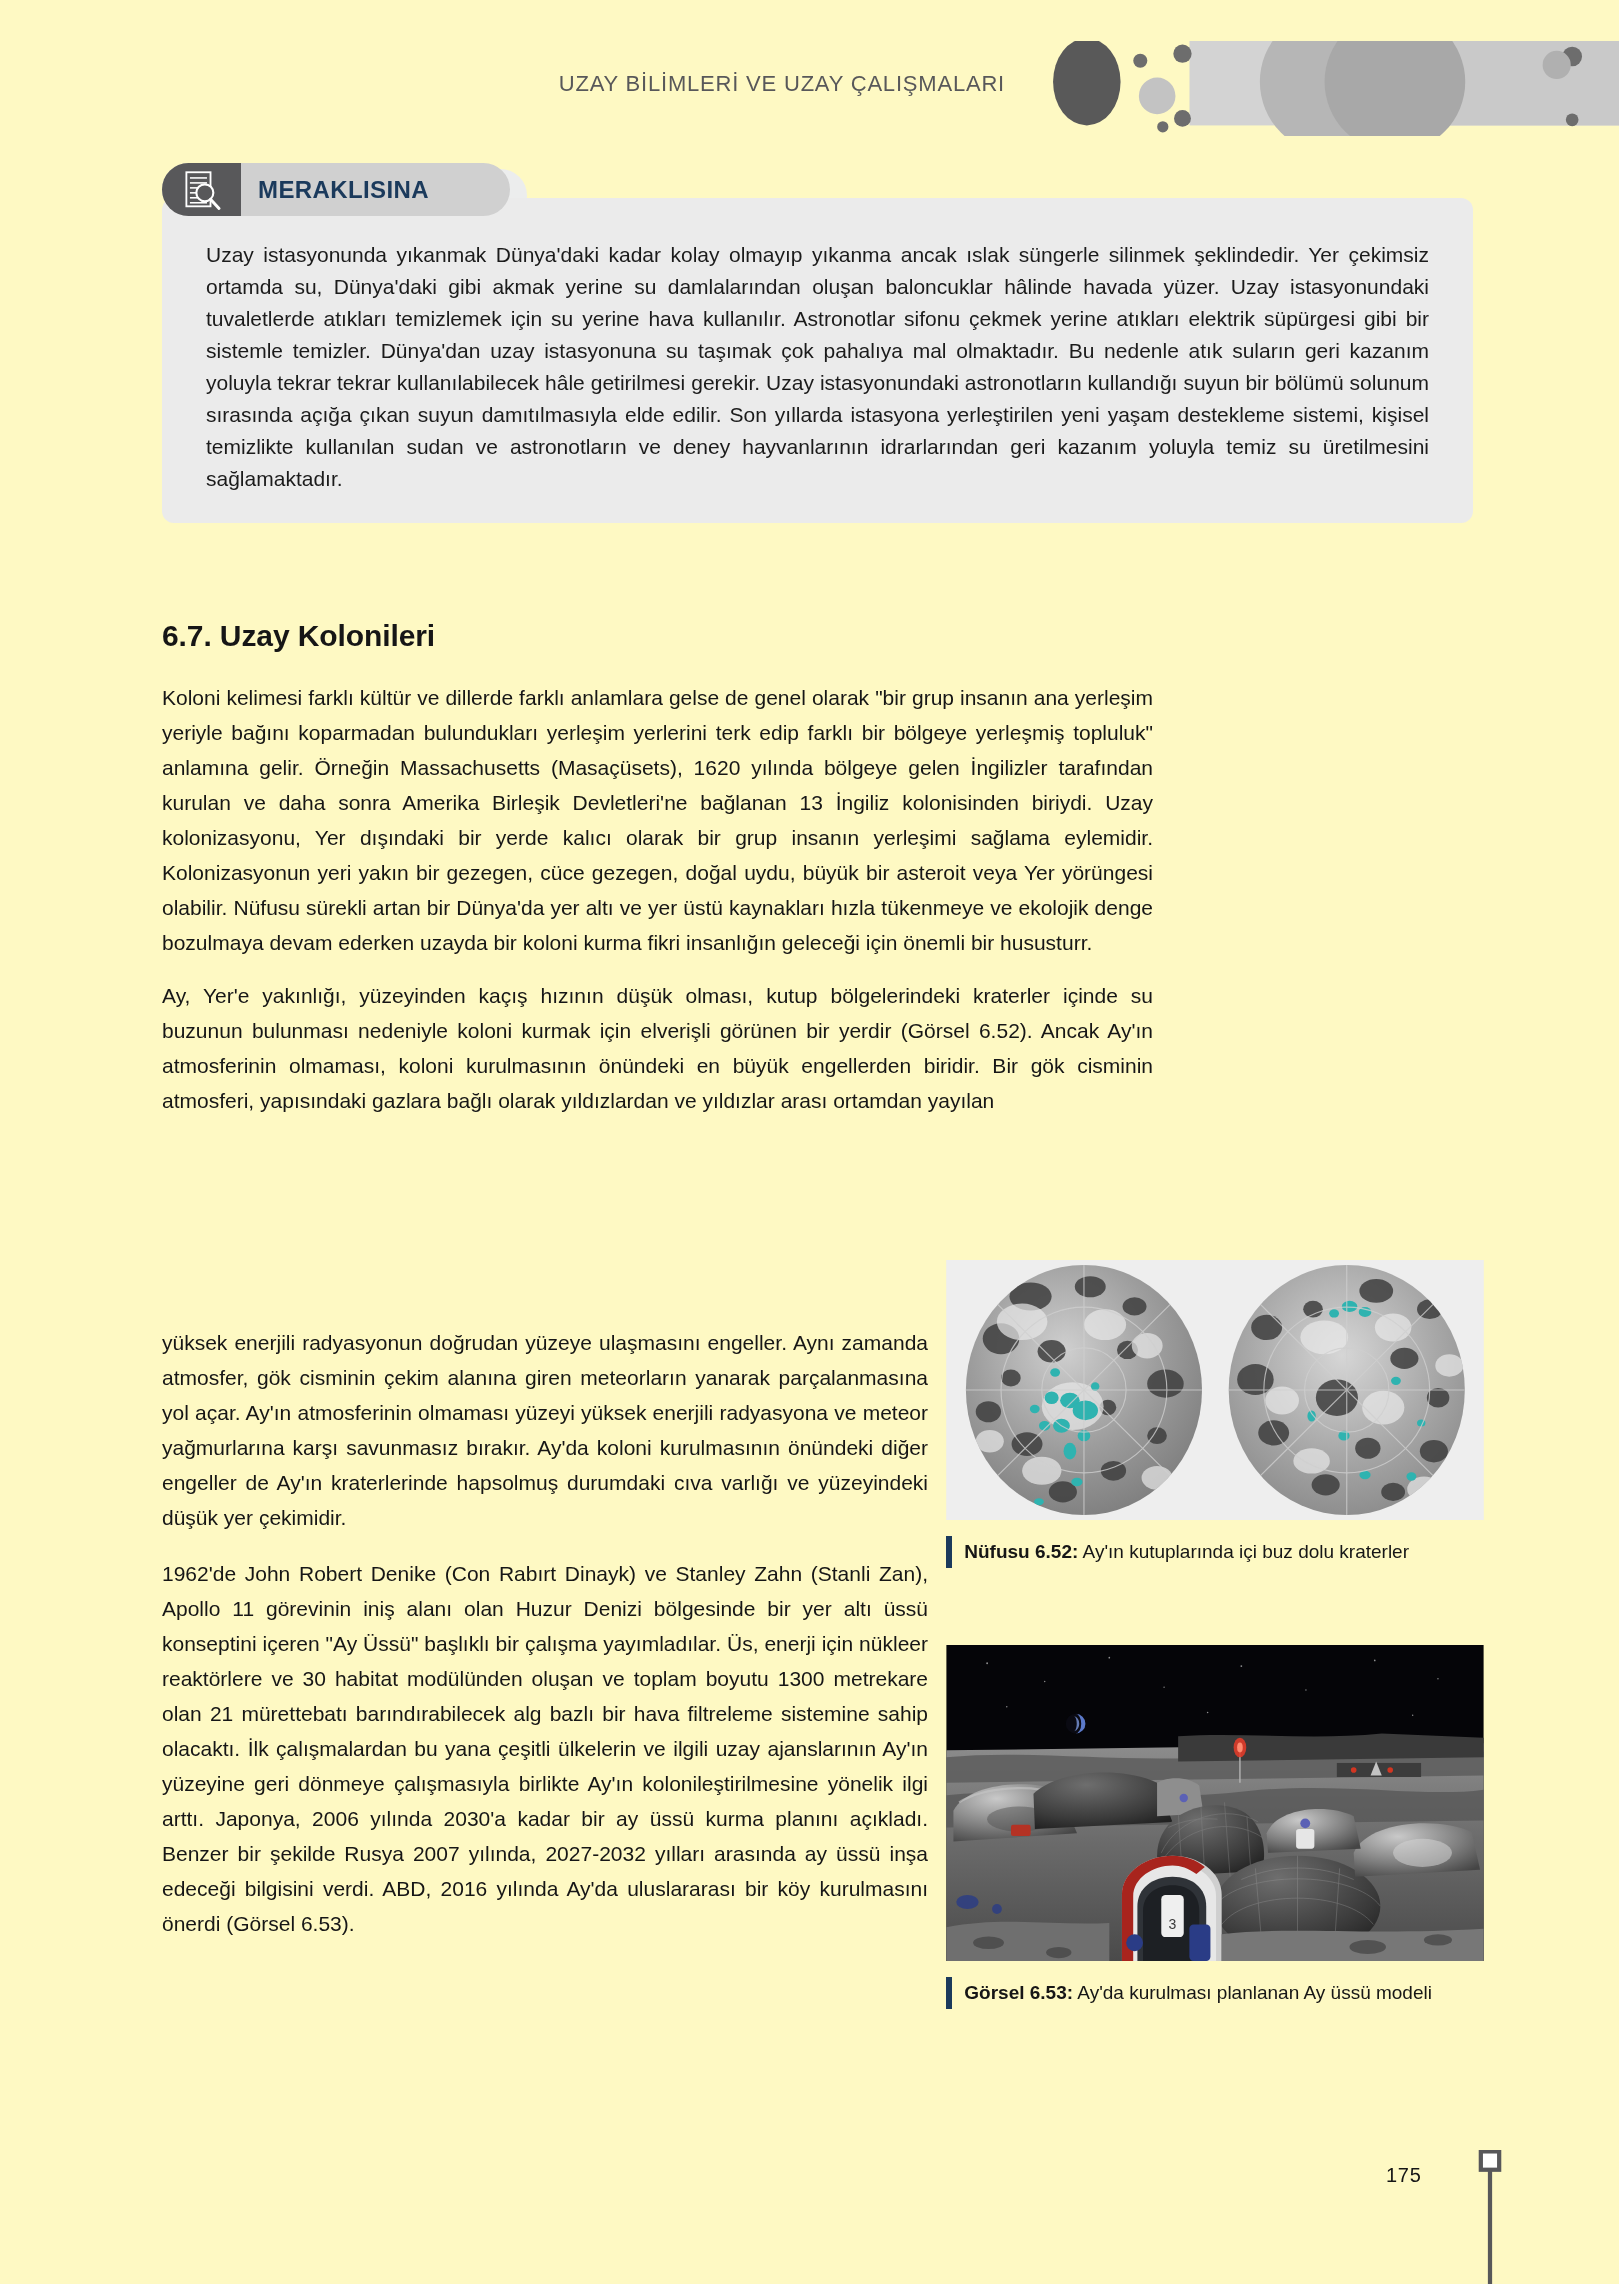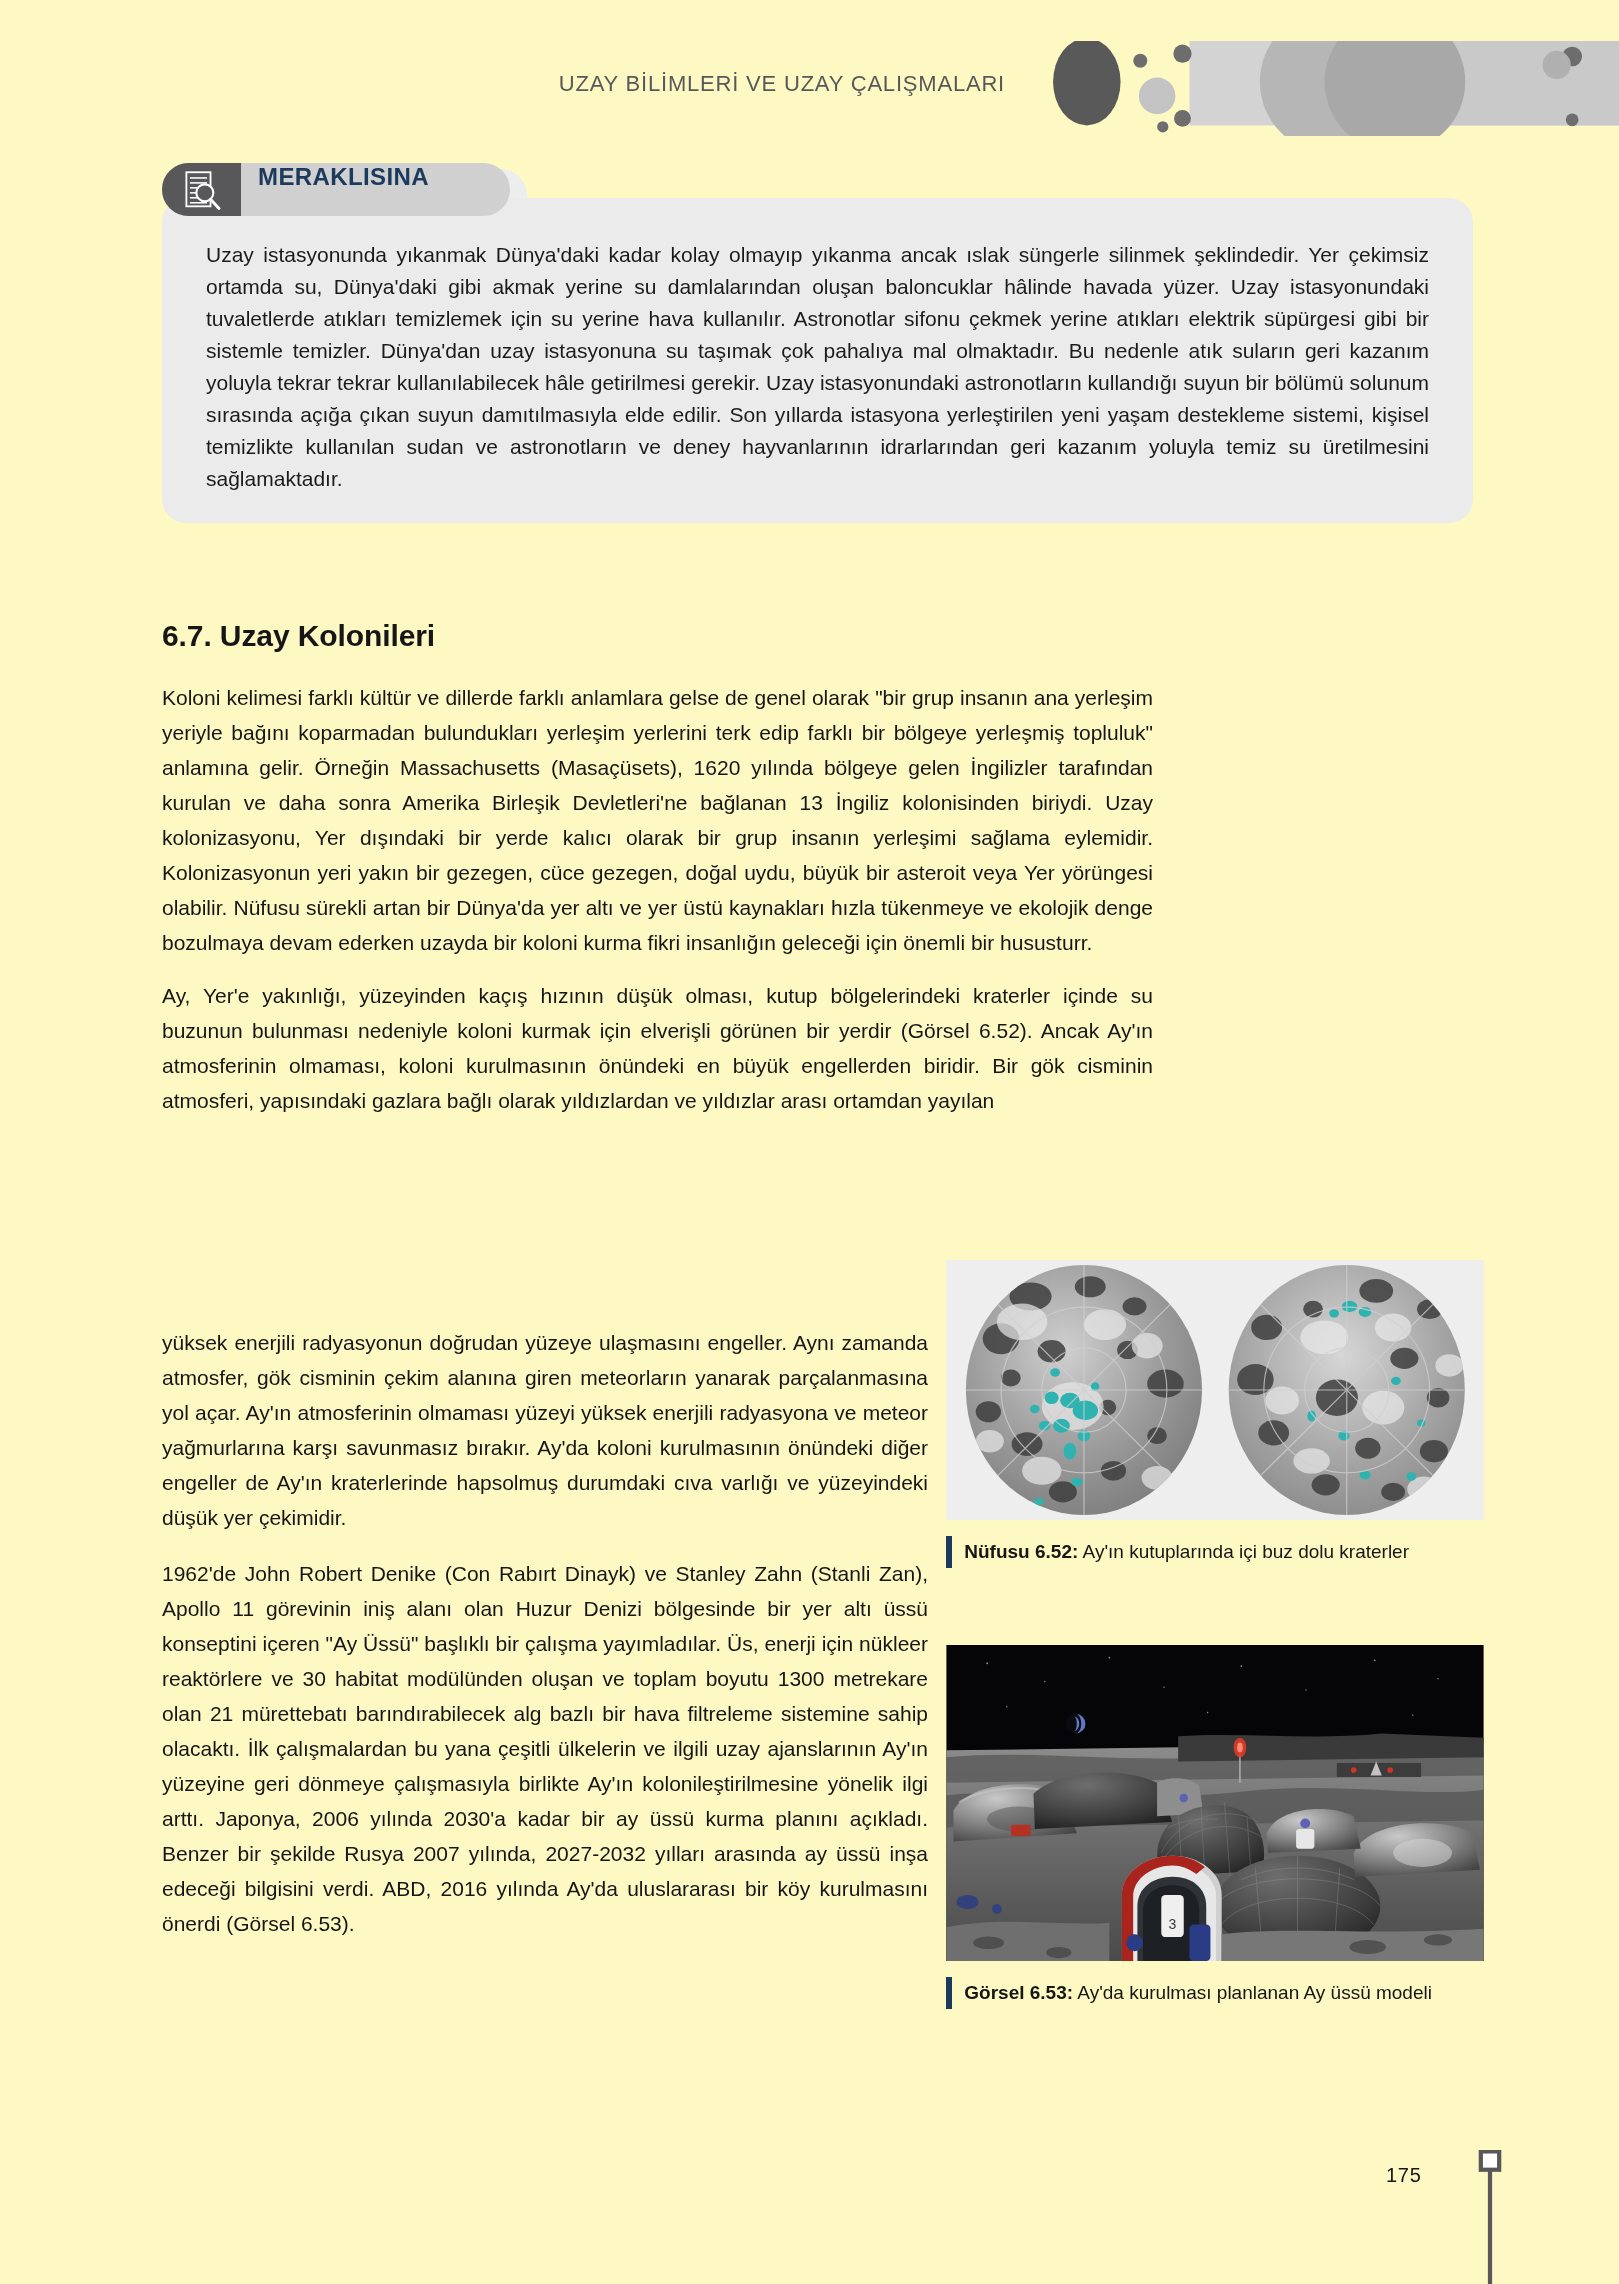--- a/index.html
+++ b/index.html
@@ -17,39 +17,39 @@
     position:absolute; right:615px; top:84px; transform:translateY(-50%);
     font-size:22px; letter-spacing:0.8px; color:#58585a; white-space:nowrap;
     font-weight:400;
   }
   .header-deco { position:absolute; right:0; top:41px; width:619px; height:95px; }
 
   
   .meraklisina-wrap { position:absolute; left:162px; top:163px; width:1311px; }
   .merak-tab {
     position:relative; z-index:3; width:348px; height:53px;
-    background:#d0d0d0; border-radius:27px; display:flex; 
+    background:#d0d0d0; border-radius:27px; display:flex; align-items:center;
   }
   .merak-tab-icon {
     width:79px; height:53px; background:#58585a;
     border-top-left-radius:27px; border-bottom-left-radius:27px;
     display:flex; align-items:center; justify-content:center;
     flex:0 0 79px;
   }
   .merak-tab-label {
     font-size:24px; font-weight:700; color:#1b3a5c; letter-spacing:0.4px;
     margin-left:17px;
   }
   .merak-shadow {
     position:absolute; left:17px; top:5.6px; width:348px; height:53px;
     background:#eceded; border-radius:27px; z-index:1;
   }
   .merak-body {
     position:relative; z-index:2; margin-top:-18.3px;
-    background:#ebebeb; border-radius:24px; padding:41px 44px 28px 44px;
+    background:#ebebeb; border-radius:12px; padding:41px 44px 28px 44px;
     width:1311px;
   }
   .merak-body p {
     font-size:21px; line-height:32px; color:#1b1b1b; text-align:justify;
     hyphens:none;
   }
 
   
   .section-heading {
     position:absolute; left:162px; top:619px;

